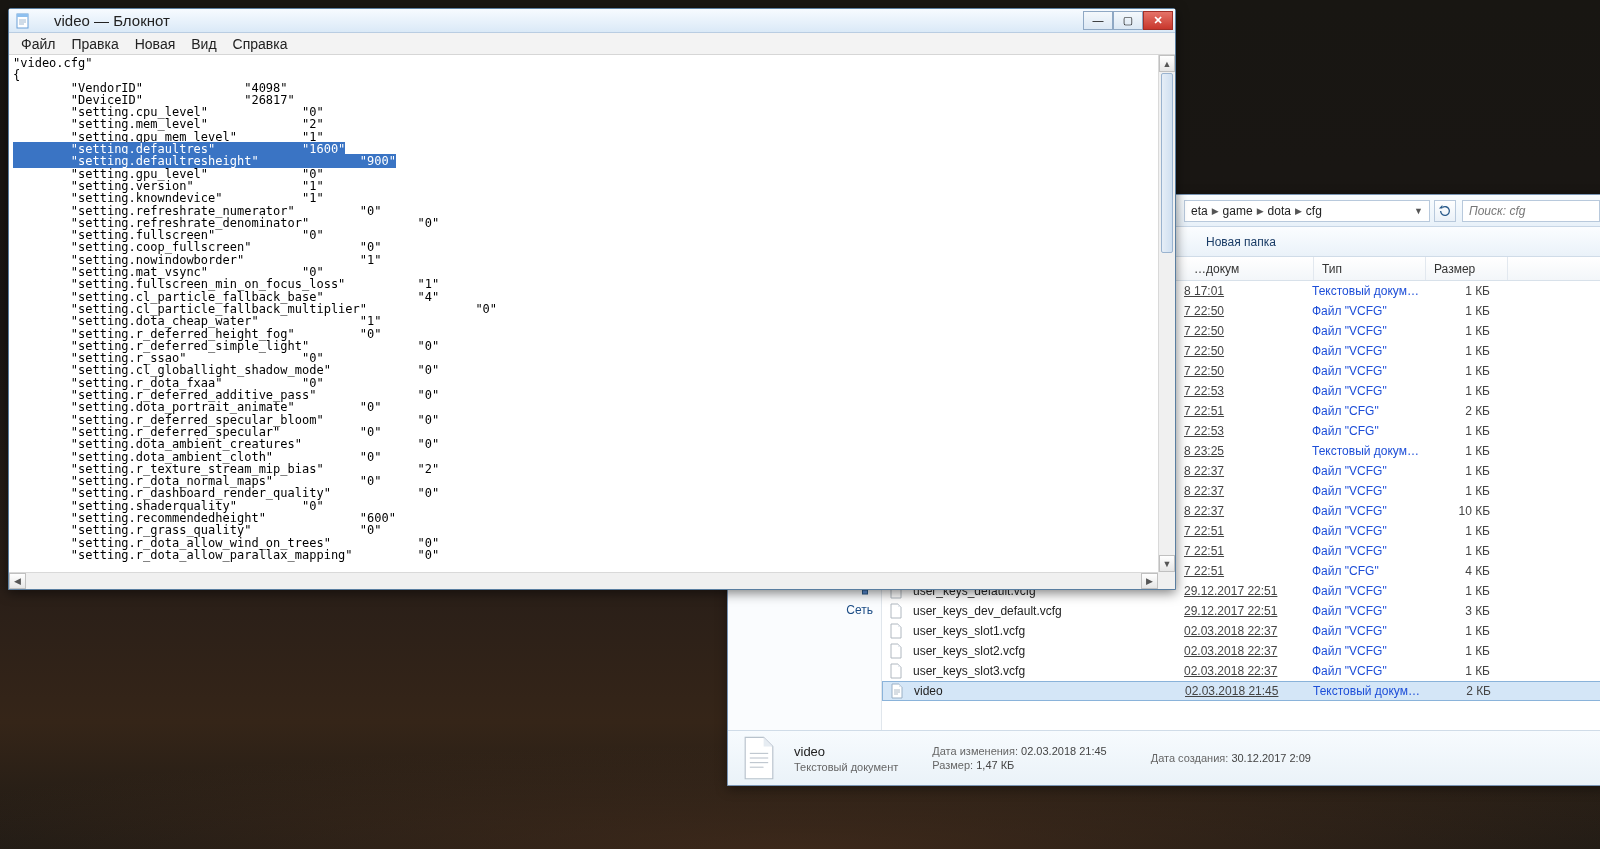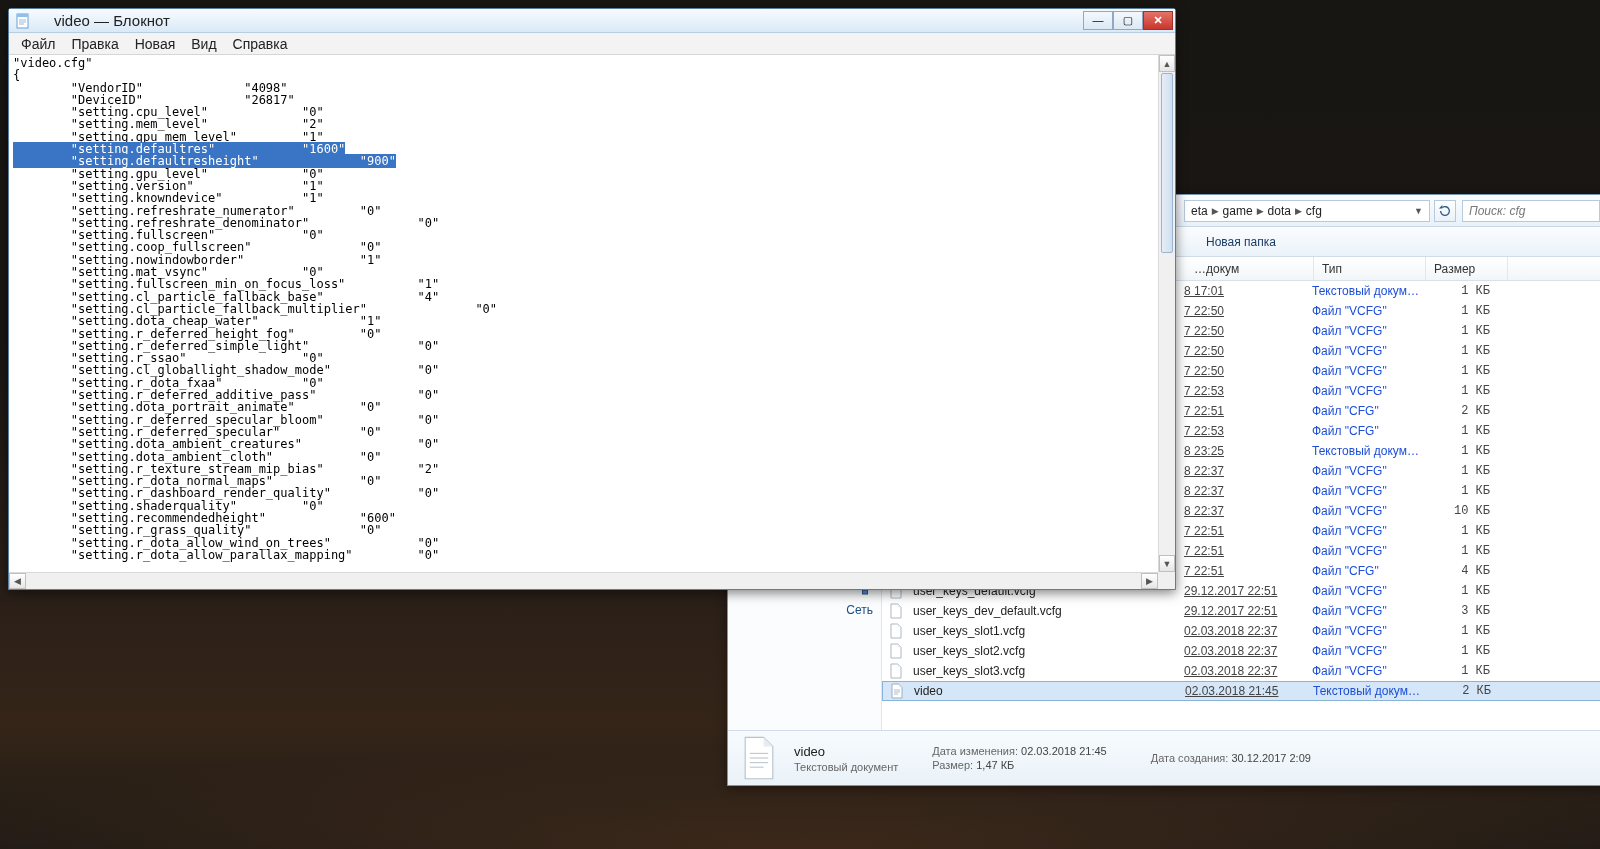--- a/index.html
+++ b/index.html
@@ -45,21 +45,21 @@
 .ex-body { flex:1; display:flex; overflow:hidden; }
 .ex-side { width:154px; border-right:1px solid #e0e6ec; padding:4px 8px; font-size:12px; color:#1b4c85; background:#fafcfe; overflow:hidden; }
 .side-item { display:flex; align-items:flex-end; gap:6px; height:20px; cursor:default;flex-direction:column; }
 .side-item svg { width:16px; height:16px; flex:none; }
 .ex-list { flex:1; overflow:hidden; position:relative; }
 .ex-row { display:flex; align-items:center; height:20px; font-size:12px; color:#222; padding-left:6px; }
 .ex-row.sel { background:#d4e6f7; border:1px solid #8ab3da; }
 .rc-name { width:296px; display:flex; align-items:center; gap:9px; overflow:hidden; white-space:nowrap; }
 .rc-date { width:128px; color:#444;text-decoration:underline; }
 .rc-type { width:112px; color:#1d4ed8; white-space:nowrap; overflow:hidden; text-overflow:ellipsis; }
-.rc-size { width:74px; text-align:right; color:#444; padding-right:8px;font-family:Liberation Mono, monospace; }
+.rc-size { width:74px; text-align:right; color:#444; padding-right:8px; }
 .file-ico { width:16px; height:16px; flex:none; }
 .ex-details { height:55px; border-top:1px solid #d0dce8; background:linear-gradient(#f7fbfe,#eaf2f8); display:flex; align-items:center; padding:4px 10px; gap:14px; font-size:12px; color:#333; }
 .ex-details .big-ico { width:42px; height:42px; display:flex; align-items:center; justify-content:center; }
 .ex-details .meta { display:flex; flex-direction:column; gap:2px; }
 .ex-details .meta .fname { font-size:13px; color:#222; }
 .ex-details .meta .ftype { color:#666; font-size:11px; }
 .ex-details .props { display:flex; flex-direction:column; gap:2px; font-size:11px; color:#444; }
 .ex-details .props .lbl { color:#666; }
 </style>
 </head>

